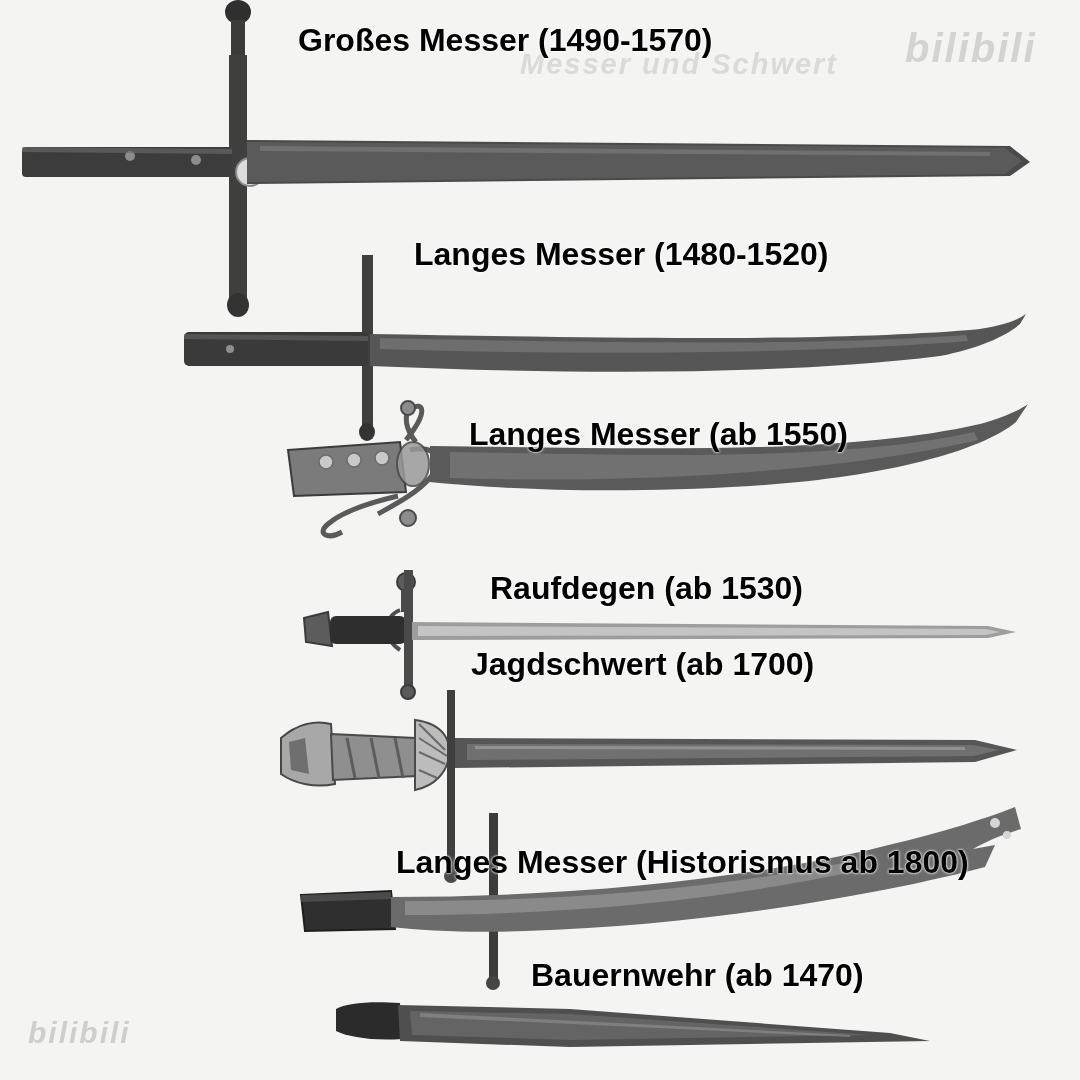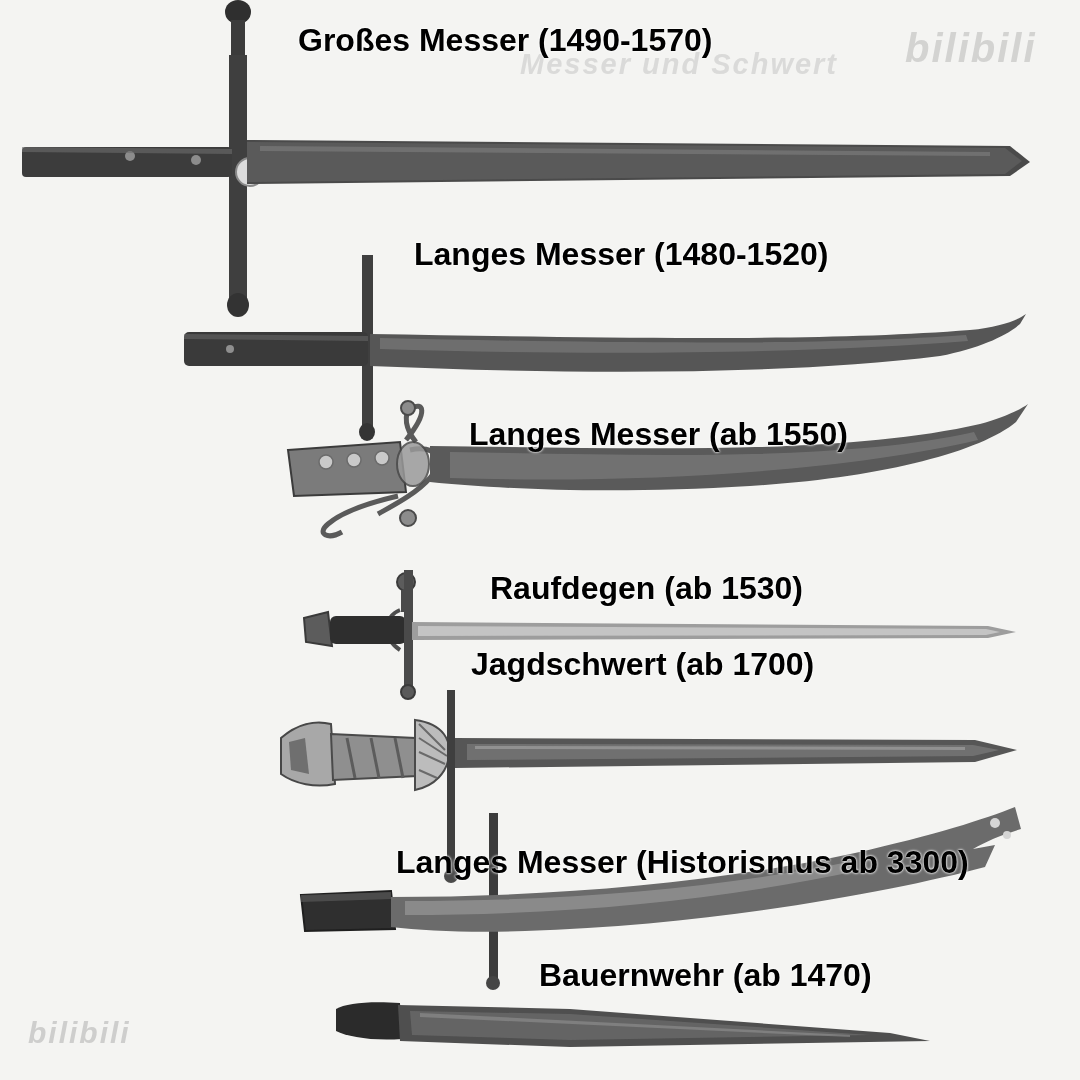--- a/index.html
+++ b/index.html
@@ -223,20 +223,20 @@
 
   <div class="label" style="left:470px; top:568px;margin-left:20px;">
     <span class="sub">Raufdegen (ab 1530)</span>
   </div>
 
   <div class="label" style="left:471px; top:644px;">
     <span class="sub">Jagdschwert (ab 1700)</span>
   </div>
 
   <div class="label" style="left:396px; top:842px;">
-    <span class="sub">Langes Messer (Historismus ab 3300)</span>
-  </div>
-
-  <div class="label" style="left:531px; top:955px;margin-left:8px;">
+    <span class="sub">Langes Messer (Historismus ab 1800)</span>
+  </div>
+
+  <div class="label" style="left:531px; top:955px;">
     <span class="sub">Bauernwehr (ab 1470)</span>
   </div>
 
 </div>
 
 </body></html>

